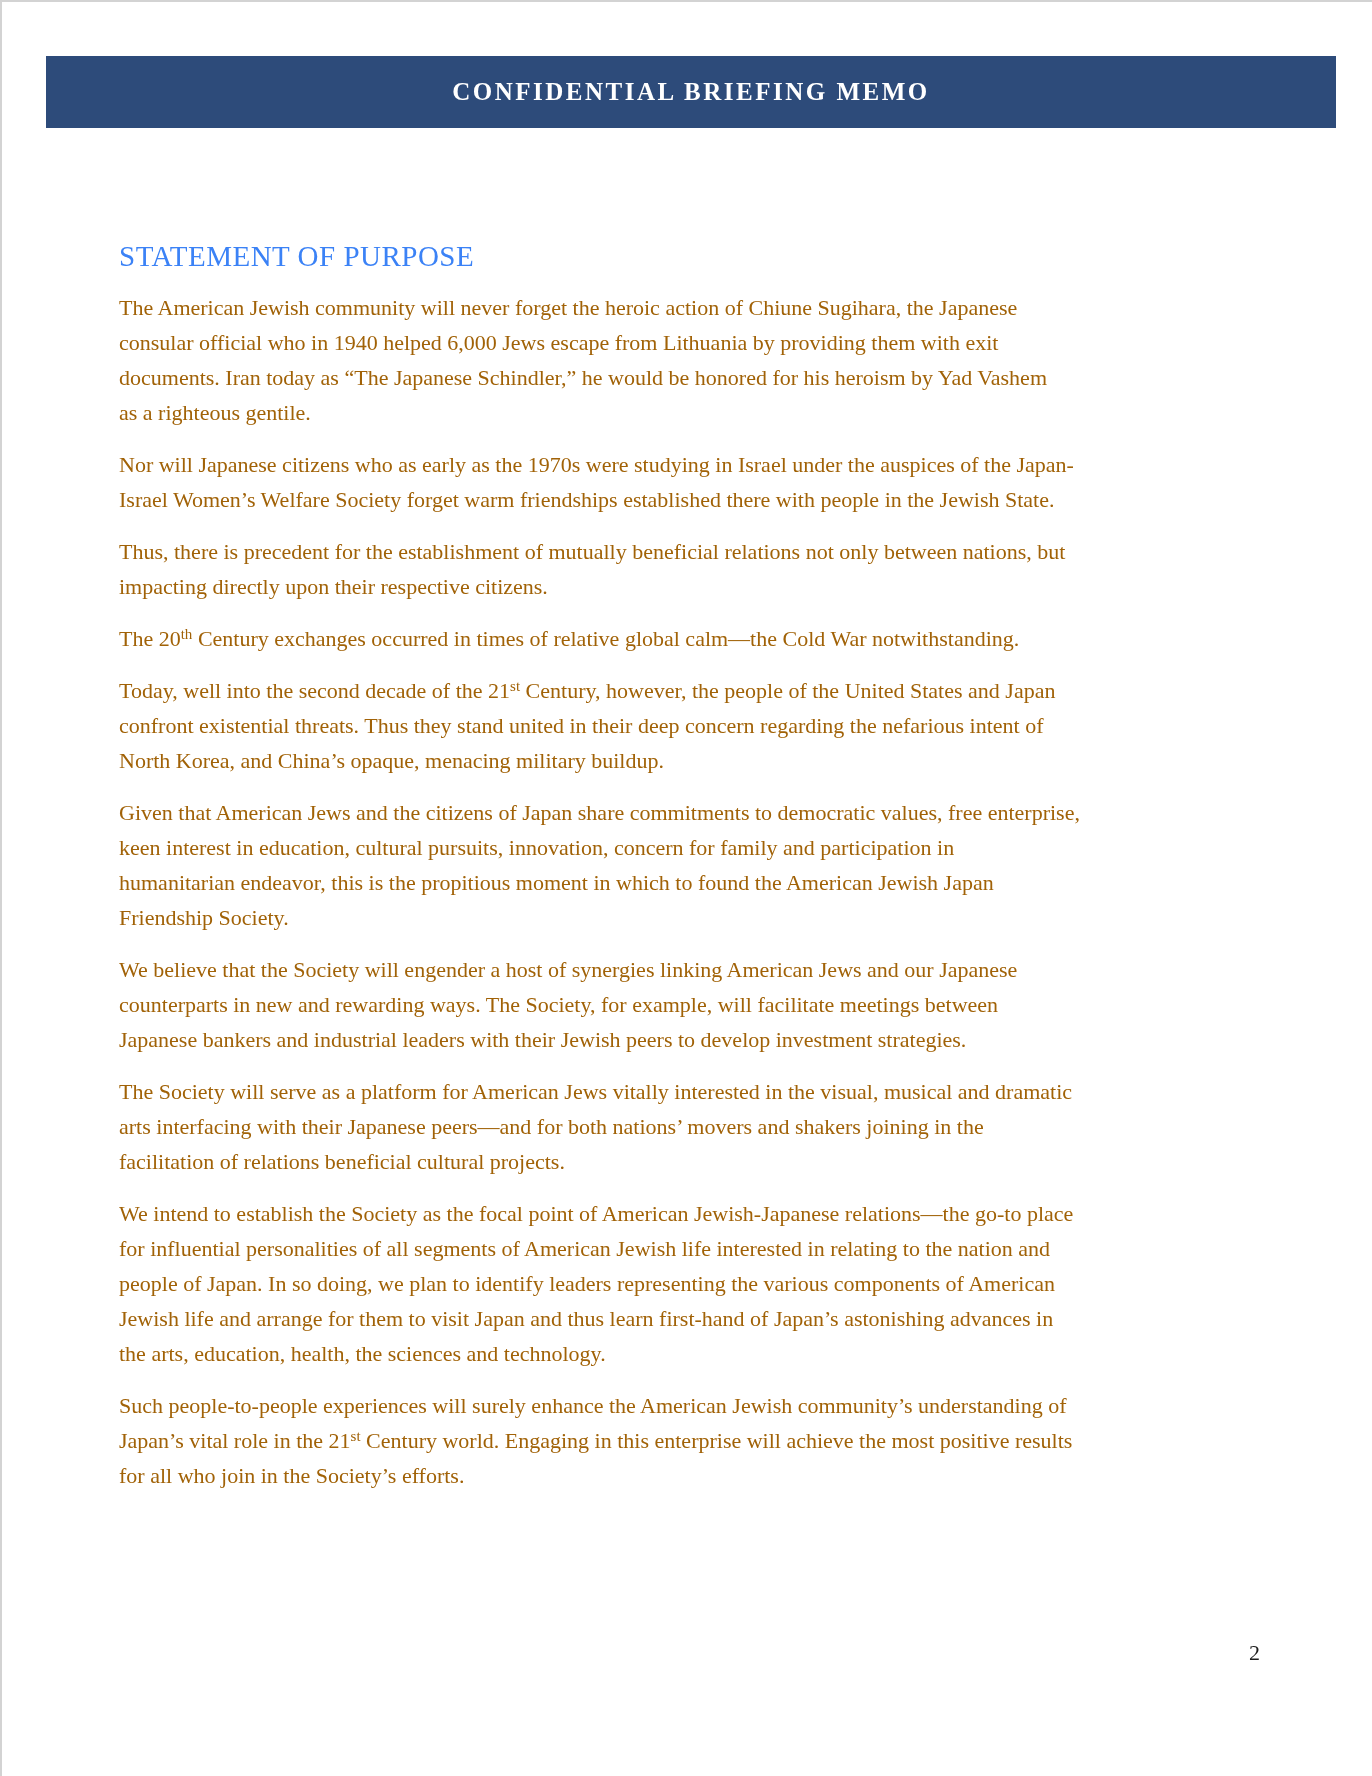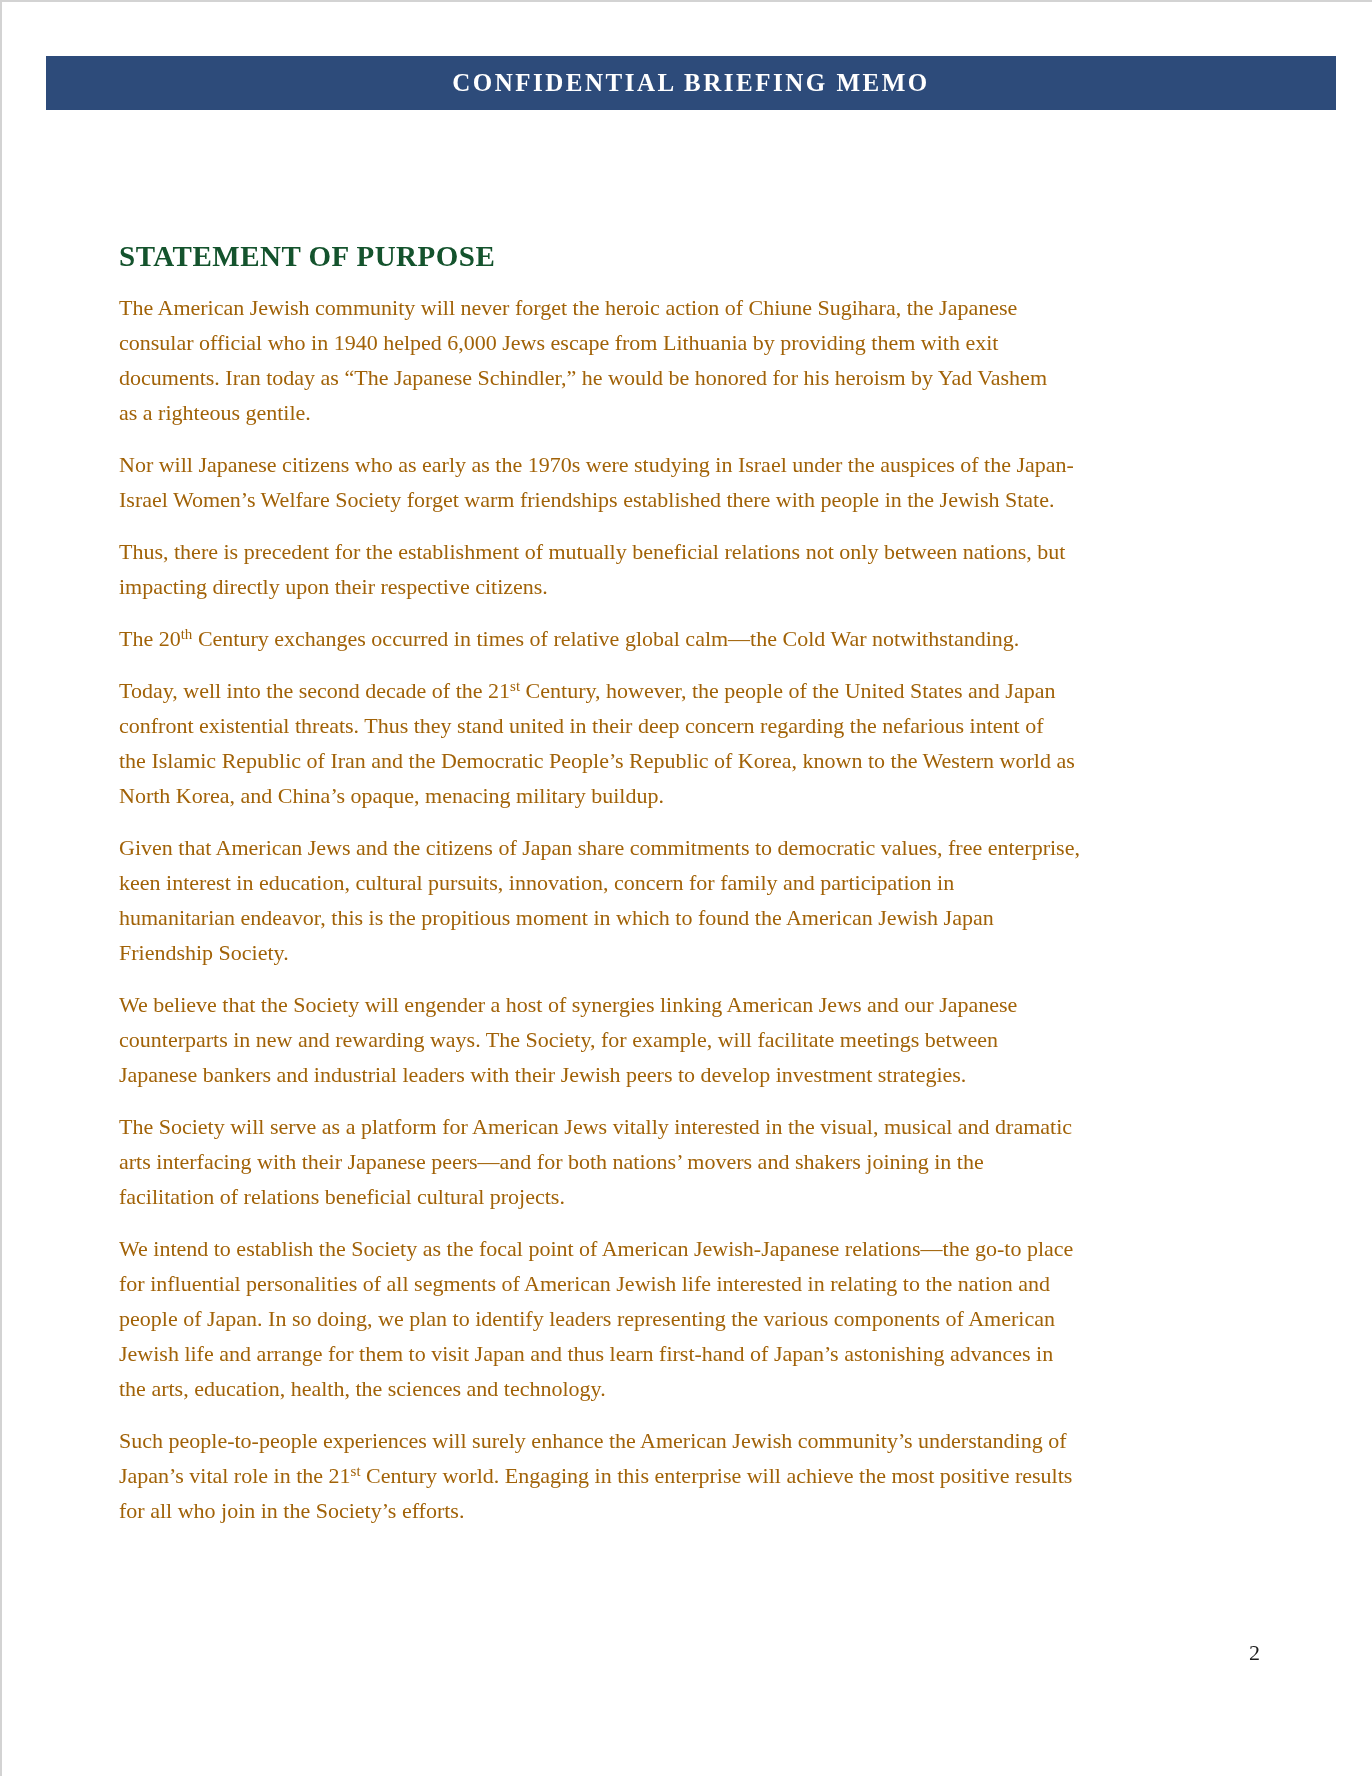--- a/index.html
+++ b/index.html
@@ -17,21 +17,21 @@
     border-left: 2px solid #d3d3d3;
     overflow: hidden;
     font-family: "Liberation Serif", "DejaVu Serif", serif;
     color: #1f1f1f;
   }
   .memo-bar {
     position: absolute;
     left: 44px;
     top: 54px;
     width: 1290px;
-    height: 54px;
+    height: 72px;
     background: #2d4b7a;
     display: flex;
     align-items: center;
     justify-content: center;
   }
   .memo-bar-title {
     color: #ffffff;
     font-size: 25px;
     font-weight: bold;
     letter-spacing: 2.5px;
@@ -39,24 +39,24 @@
   }
   .content {
     position: absolute;
     left: 117px;
     top: 236px;
     width: 1160px;
   }
   .section-heading {
     margin: 0 0 16px 0;
     font-size: 29px;
-    font-weight: 700;
+    font-weight: 400;
     letter-spacing: 0.5px;
     line-height: 36px;
-    color: #14532d;
+    color: #3b82f6;
   }
   .memo-body p {
     margin: 0 0 17px 0;
     font-size: 22px;
     line-height: 35px;
     color: #a16207;
   }
   .tl {
     display: block;
     white-space: nowrap;
@@ -100,21 +100,20 @@
         <p>
           <span class="tl"><span>Thus, there is precedent for the establishment of mutually beneficial relations not only between nations, but</span></span>
           <span class="tl"><span>impacting directly upon their respective citizens.</span></span>
         </p>
         <p>
           <span class="tl"><span>The 20</span><sup>th</sup><span> Century exchanges occurred in times of relative global calm—the Cold War notwithstanding.</span></span>
         </p>
         <p>
           <span class="tl"><span>Today, well into the second decade of the 21</span><sup>st</sup><span> Century, however, the people of the United States and Japan</span></span>
           <span class="tl"><span>confront existential threats. Thus they stand united in their deep concern regarding the nefarious intent of</span></span>
-          <span class="tl"><span>the Islamic Republic of Iran and the Democratic People’s Republic of Korea, known to the Western world as</span></span>
           <span class="tl"><span>North Korea, and China’s opaque, menacing military buildup.</span></span>
         </p>
         <p>
           <span class="tl"><span>Given that American Jews and the citizens of Japan share commitments to democratic values, free enterprise,</span></span>
           <span class="tl"><span>keen interest in education, cultural pursuits, innovation, concern for family and participation in</span></span>
           <span class="tl"><span>humanitarian endeavor, this is the propitious moment in which to found the American Jewish Japan</span></span>
           <span class="tl"><span>Friendship Society.</span></span>
         </p>
         <p>
           <span class="tl"><span>We believe that the Society will engender a host of synergies linking American Jews and our Japanese</span></span>

